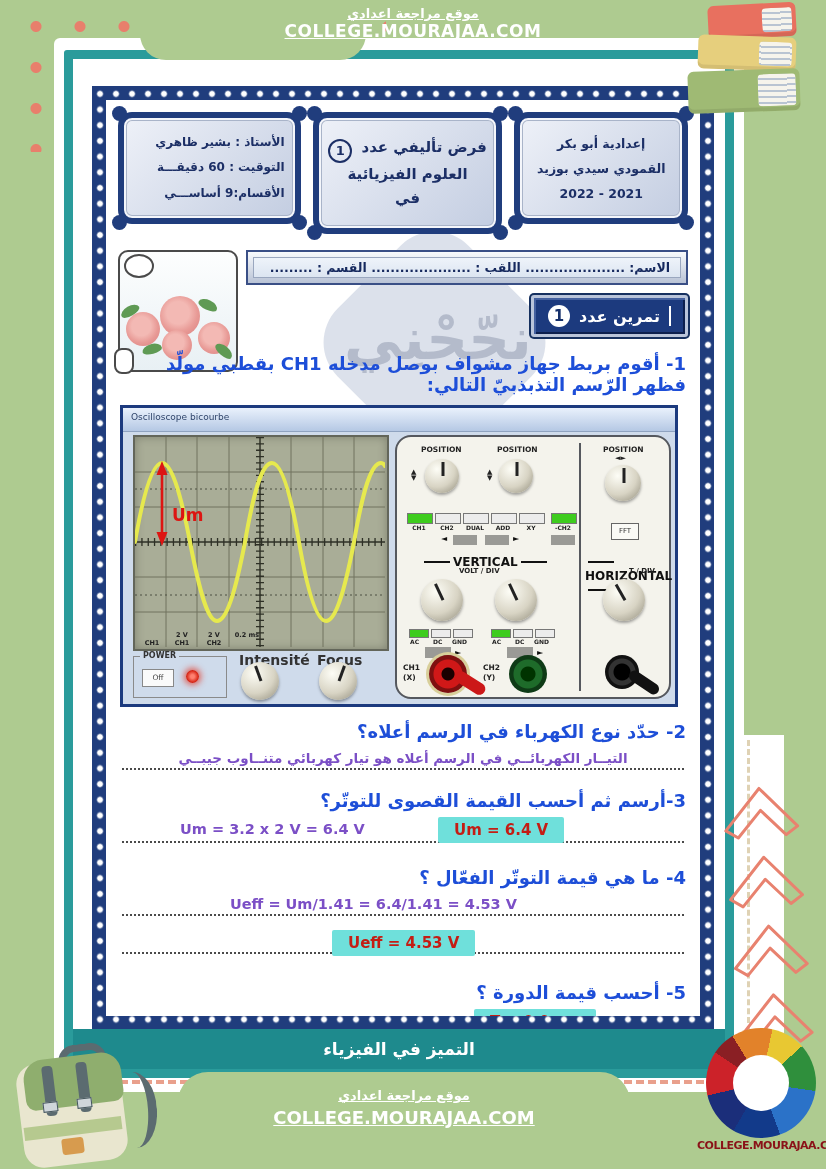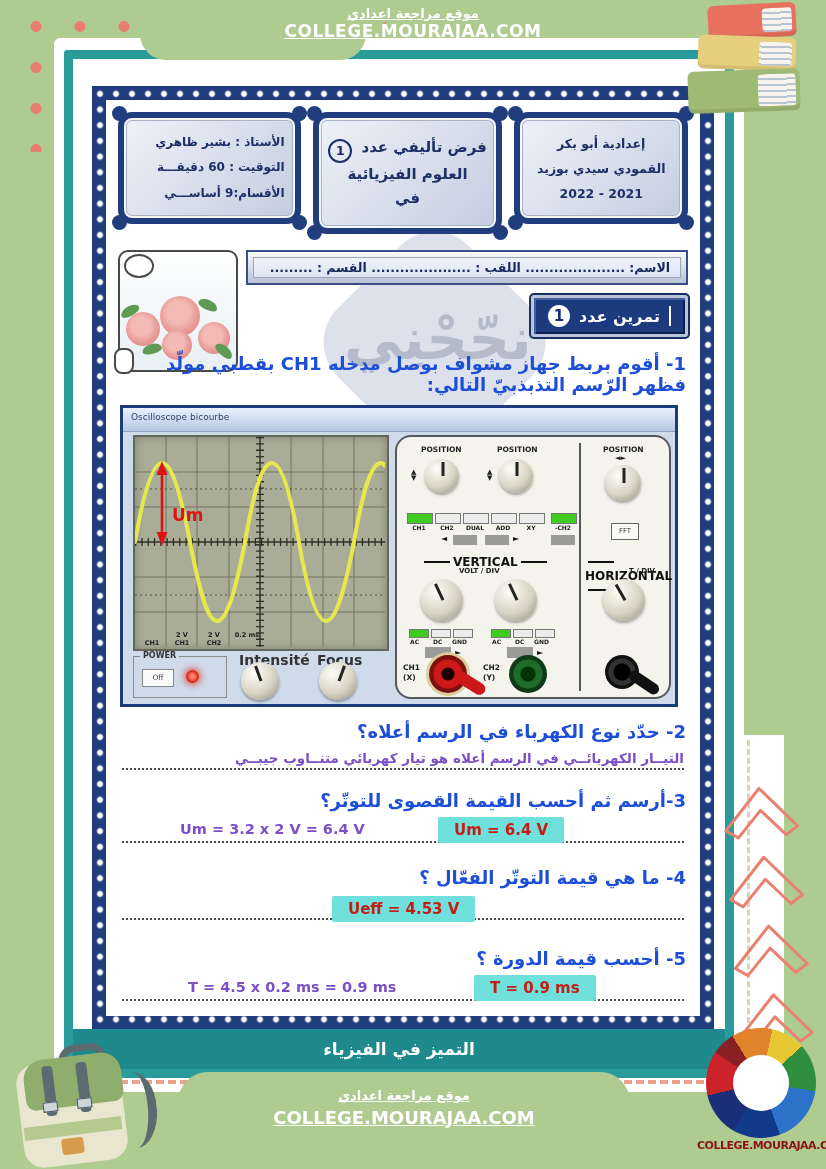--- a/index.html
+++ b/index.html
@@ -389,31 +389,35 @@
               </div>
             <div class="bnc green" style="left:112px;top:218px;"></div>
             <div class="bnc" style="left:208px;top:218px;width:34px;height:34px;background:radial-gradient(circle,#000 0 8px,#333 9px 13px,#111 14px);"></div>
             <div class="plug" style="left:230px;top:240px;width:34px;height:11px;background:#111;transform:rotate(34deg);"></div>
           </div>
         </div>
 
         <div class="q">2- حدّد نوع الكهرباء في الرسم أعلاه؟</div>
         <div class="ans-line" style="height:26px;">
           <span class="dotline" style="top:18px;"></span>
-          <div class="hand" style="position:absolute;left:0;right:0;top:0;direction:rtl;font-size:13.5px;">التيــار الكهربائــي في الرسم أعلاه هو تيار كهربائي متنــاوب جيبــي</div>
+          <div class="hand" style="position:absolute;left:0;right:0;top:0;direction:rtl;text-align:center;font-size:13.5px;">التيــار الكهربائــي في الرسم أعلاه هو تيار كهربائي متنــاوب جيبــي</div>
         </div>
 
         <div class="q">3-أرسم ثم أحسب القيمة القصوى للتوتّر؟</div>
         <div class="ans-line" style="height:34px;">
           <span class="dotline" style="top:22px;"></span>
           <div class="hand" style="position:absolute;left:58px;top:2px;font-size:14.5px;">Um = 3.2 x 2 V = 6.4 V</div>
           <div class="result-box" style="left:316px;top:-2px;">Um = 6.4 V</div>
         </div>
 
         <div class="q">4- ما هي قيمة التوتّر الفعّال ؟</div>
+        <div class="ans-line" style="height:26px;">
+          <span class="dotline" style="top:18px;"></span>
+          <div class="hand" style="position:absolute;left:108px;top:0;font-size:14.5px;">Ueff = Um/1.41 = 6.4/1.41 = 4.53 V</div>
+        </div>
         <div class="ans-line" style="height:38px;">
           <span class="dotline" style="top:22px;"></span>
           <div class="result-box" style="left:210px;top:0;">Ueff = 4.53 V</div>
         </div>
 
         <div class="q">5- أحسب قيمة الدورة ؟</div>
         <div class="ans-line" style="height:36px;">
           <span class="dotline" style="top:22px;"></span>
           <div class="hand" style="position:absolute;left:66px;top:2px;font-size:14.5px;">T = 4.5 x 0.2 ms = 0.9 ms</div>
           <div class="result-box" style="left:352px;top:-2px;">T =  0.9 ms</div>

